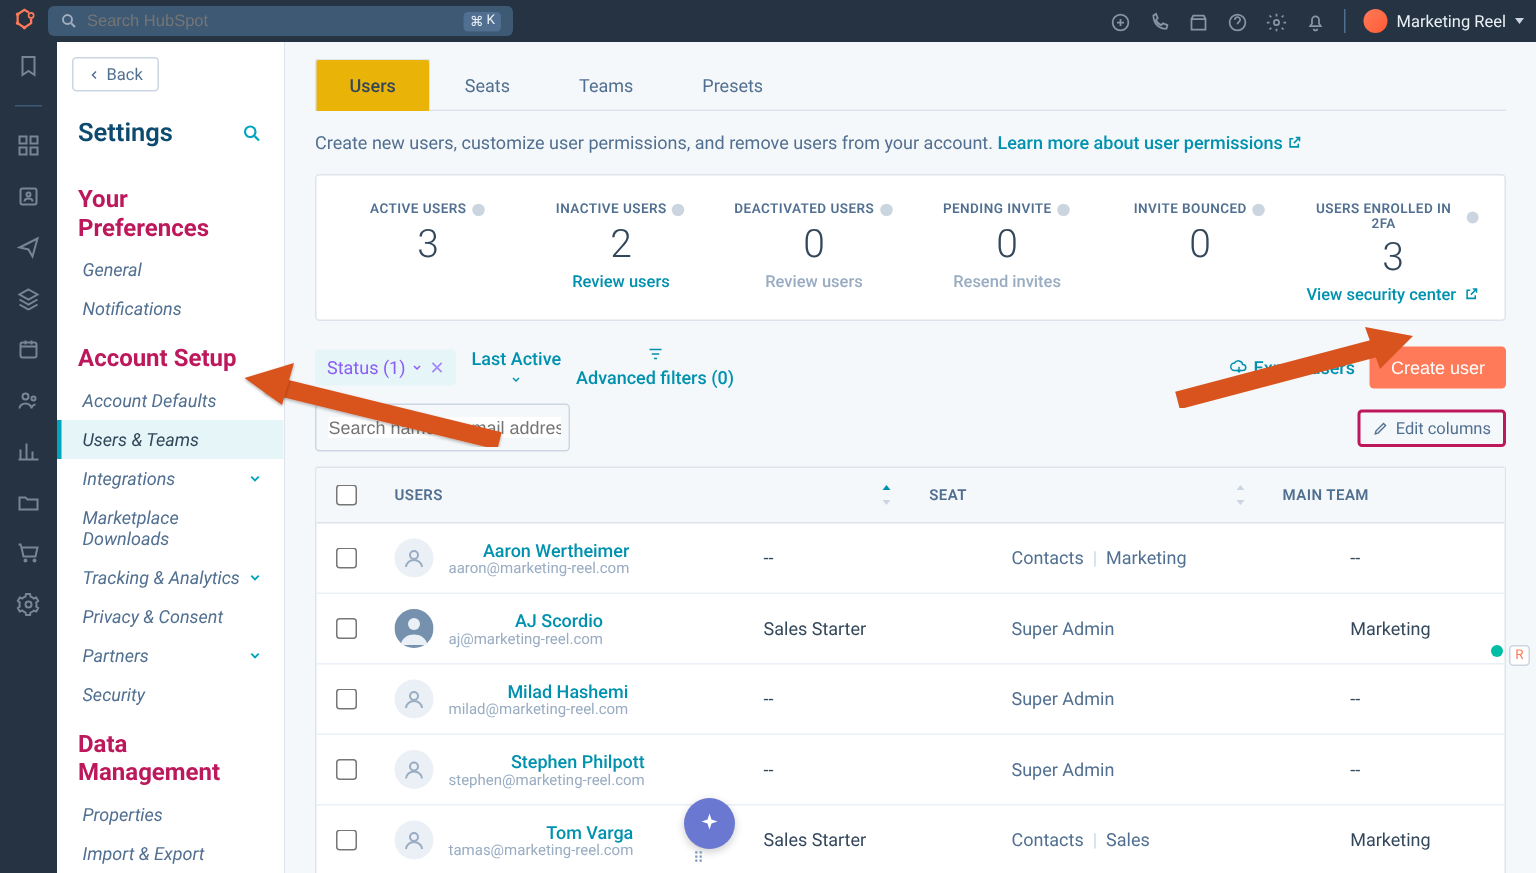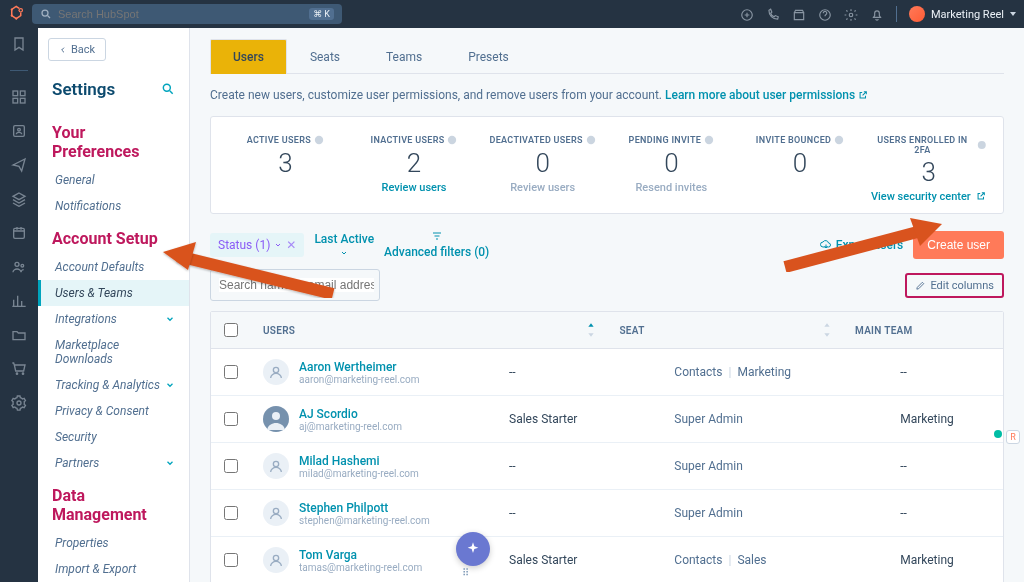--- a/index.html
+++ b/index.html
@@ -73,21 +73,21 @@
 .thead { display: flex; background: #f5f8fa; border-bottom: 1px solid #dfe3eb; font-size: 10px; font-weight: 600; color: #516f90; letter-spacing: .3px; }
 .th, .td { padding: 10px 12px; display: flex; align-items: center; }
 .col-chk { width: 40px; justify-content: center; }
 .col-name { flex: 2.2; position: relative; }
 .col-seat { flex: 1.4; }
 .col-access { flex: 2.0; }
 .col-team { flex: 0.9; }
 .sorter { width: 8px; height: 16px; margin-left: auto; }
 .trow { display: flex; border-bottom: 1px solid #eaf0f6; font-size: 12px; }
 .trow:last-child { border-bottom: none; }
-.user-cell { display: flex; align-items: center; gap: 10px; }
+.user-cell { display: flex; align-items: center; gap: 10px; text-align: right; }
 .uavatar { width: 26px; height: 26px; border-radius: 50%; background: #eaf0f6; display: flex; align-items: center; justify-content: center; color: #99acc2; }
 .uname { color: #0091ae; font-weight: 500; font-size: 12px; }
 .uemail { color: #99acc2; font-size: 10px; }
 .access-tags { display: flex; align-items: center; gap: 6px; color: #516f90; font-size: 12px; }
 .access-tags .sep { color: #cbd6e2; }
 input[type=checkbox] { width: 14px; height: 14px; cursor: pointer; }
 
 
 .ann-left, .ann-right { position: absolute; pointer-events: none; z-index: 50; }
 .ann-left { left: 158px; top: 234px; }
@@ -240,27 +240,27 @@
   <div class="side-item">
       <span>Tracking &amp; Analytics</span>
       <svg class="chev" viewBox="0 0 24 24" fill="none" stroke="currentColor" stroke-width="3">
         <path d="M6 9l6 6 6-6"></path>
       </svg>
     </div>
   <div class="side-item">
       <span>Privacy &amp; Consent</span>
     </div>
   <div class="side-item">
-      <span>Security</span>
-    </div>
-  <div class="side-item">
       <span>Partners</span>
       <svg class="chev" viewBox="0 0 24 24" fill="none" stroke="currentColor" stroke-width="3">
         <path d="M6 9l6 6 6-6"></path>
       </svg>
+    </div>
+  <div class="side-item">
+      <span>Security</span>
     </div>
   <div class="side-section">Data Management</div>
   <div class="side-item">
       <span>Properties</span>
     </div>
   <div class="side-item">
       <span>Import &amp; Export</span>
     </div>
   <div class="side-item">
       <span>Objects</span>

